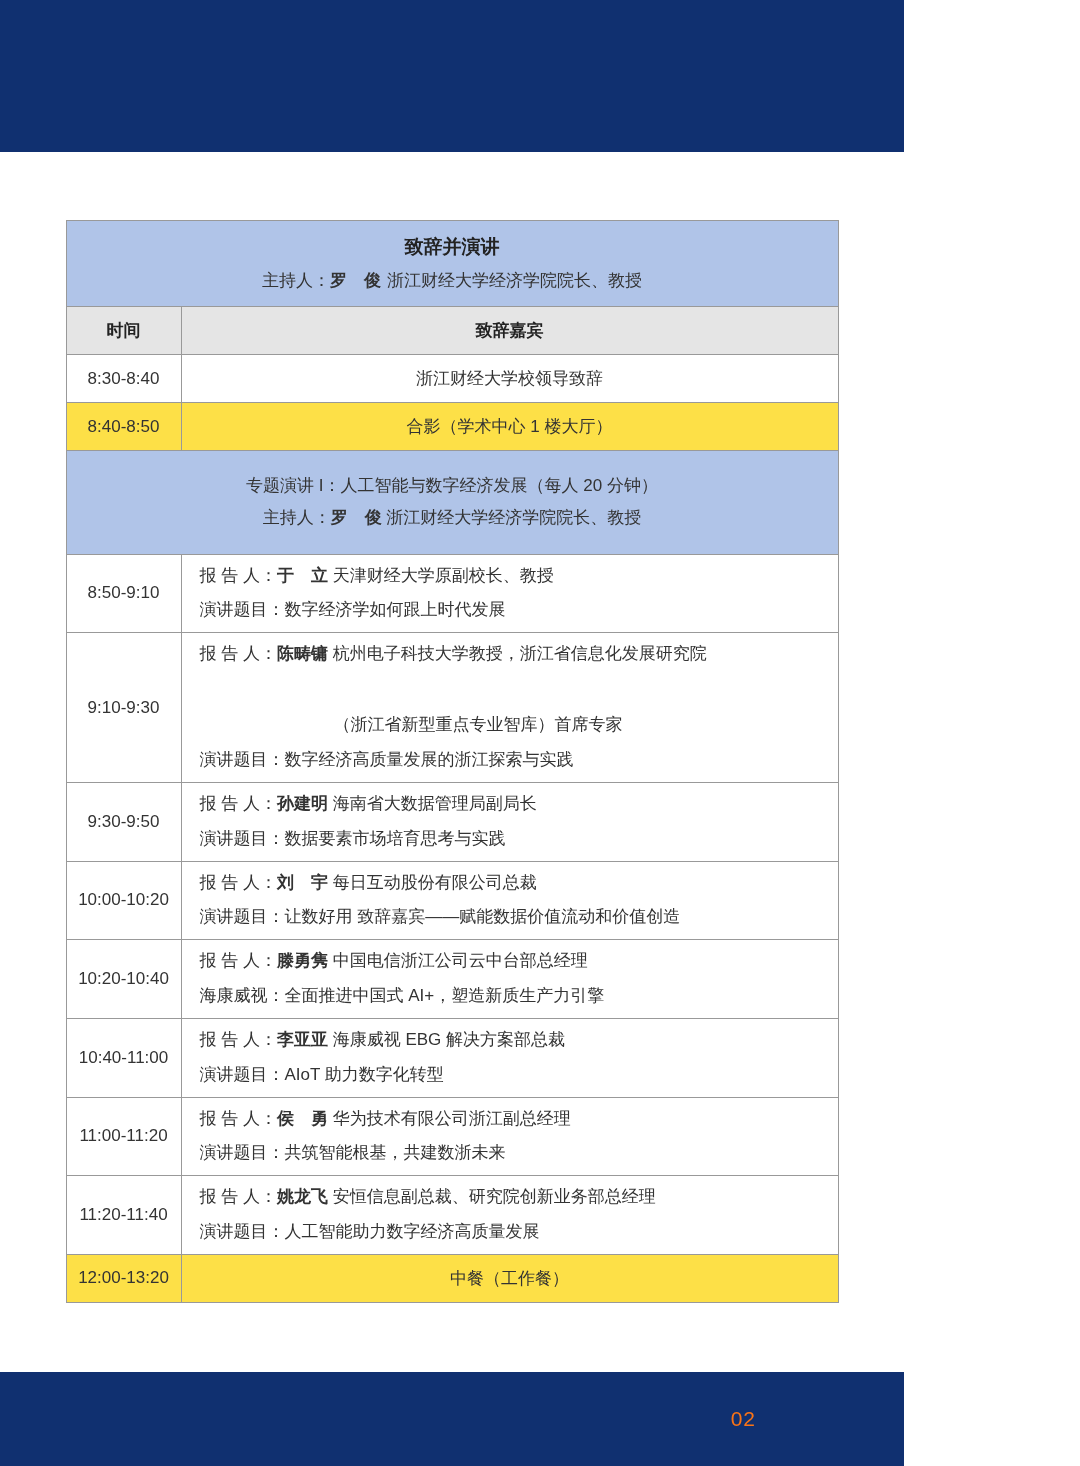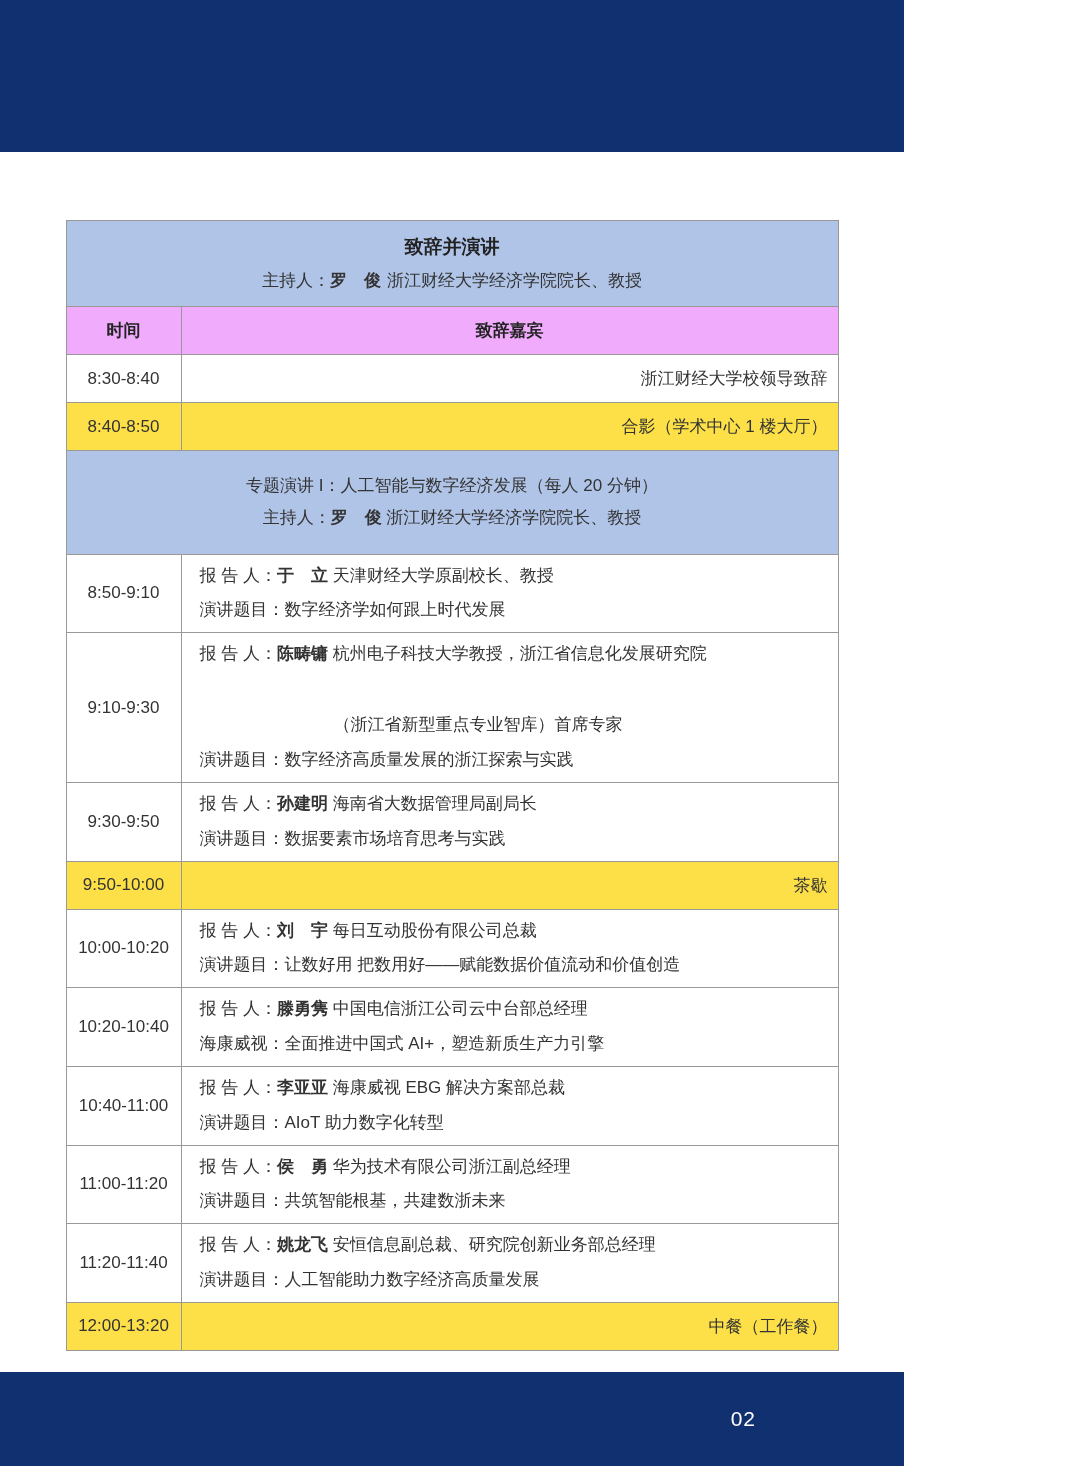--- a/index.html
+++ b/index.html
@@ -30,21 +30,21 @@
     height: 94px;
     background: #103070;
     flex: 0 0 auto;
     display: flex;
     align-items: center;
     justify-content: flex-end;
     padding-right: 148px;
     box-sizing: border-box;
   }
   .page-number {
-    color: #ffffff;
+    color: #f97316;
     font-size: 21px;
     letter-spacing: 1px;
   }
   table.agenda {
     width: 773px;
     margin: 0 auto;
     border-collapse: collapse;
     font-size: 17px;
     color: #333333;
     table-layout: fixed;
@@ -53,21 +53,21 @@
     border: 1px solid #999999;
     vertical-align: middle;
   }
   .time-col { width: 115px; }
   .time-cell {
     text-align: center;
     padding: 12px 4px;
     white-space: nowrap;
   }
   .center-cell {
-    text-align: right;
+    text-align: center;
     padding: 12px 10px;
   }
   .tan { background: #fde047; }
   .title-cell {
     background: #b0c4e8;
     text-align: center;
     padding: 13px 10px 14px;
   }
   .session-title {
     font-size: 19px;
@@ -77,21 +77,21 @@
   }
   .host-line { font-size: 17px; }
   .name-gap { margin-right: 6px; }
   .section-cell {
     background: #b0c4e8;
     text-align: center;
     padding: 19px 10px;
     line-height: 1.9;
   }
   .colhead {
-    background: #f0abfc;
+    background: #e5e5e5;
     font-weight: bold;
     text-align: center;
     color: #222222;
     padding: 12px 6px;
   }
   .speaker-cell {
     text-align: left;
     padding: 4px 18px;
     line-height: 2.05;
   }
@@ -153,28 +153,24 @@
             </td>
           </tr>
           <tr>
             <td class="time-cell">9:30-9:50</td>
             <td class="speaker-cell">
               <div>报 告 人：<span class="bold">孙建明</span> 海南省大数据管理局副局长</div>
               <div>演讲题目：数据要素市场培育思考与实践</div>
             </td>
           </tr>
           <tr>
-            <td class="time-cell tan">9:50-10:00</td>
-            <td class="center-cell tan">茶歇</td>
-          </tr>
-          <tr>
             <td class="time-cell">10:00-10:20</td>
             <td class="speaker-cell">
               <div>报 告 人：<span class="bold">刘　宇</span> 每日互动股份有限公司总裁</div>
-              <div>演讲题目：让数好用 把数用好——赋能数据价值流动和价值创造</div>
+              <div>演讲题目：让数好用 致辞嘉宾——赋能数据价值流动和价值创造</div>
             </td>
           </tr>
           <tr>
             <td class="time-cell">10:20-10:40</td>
             <td class="speaker-cell">
               <div>报 告 人：<span class="bold">滕勇隽</span> 中国电信浙江公司云中台部总经理</div>
               <div>海康威视：全面推进中国式 AI+，塑造新质生产力引擎</div>
             </td>
           </tr>
           <tr>

